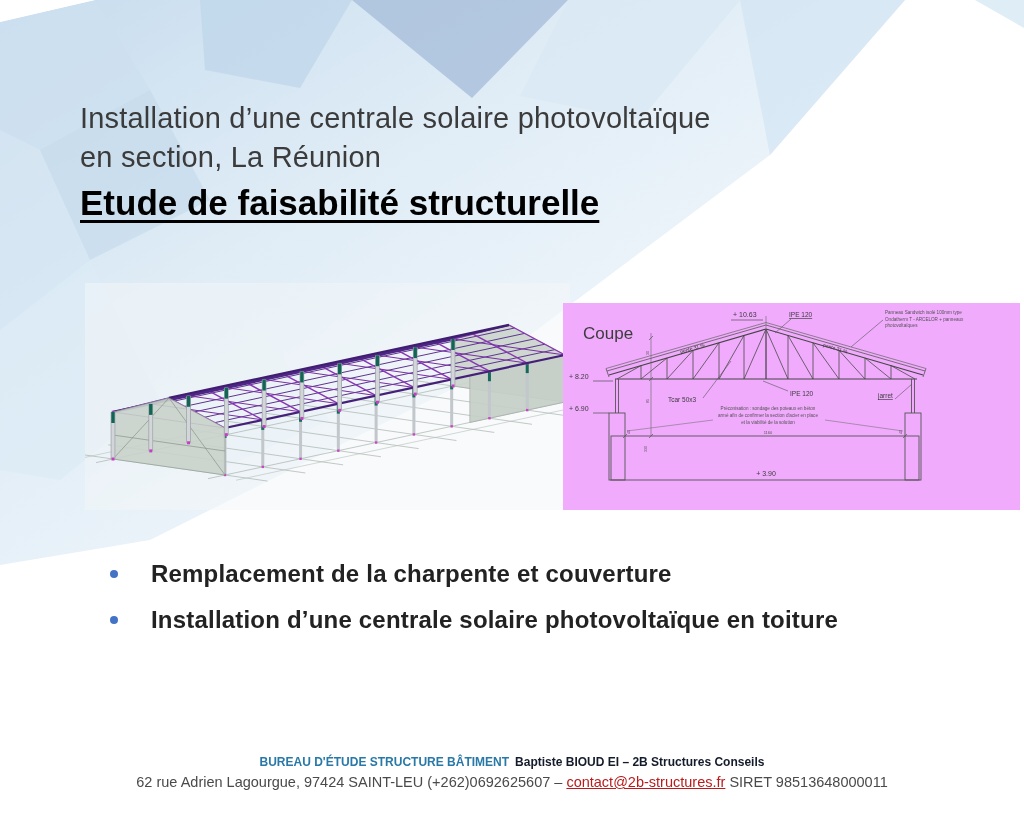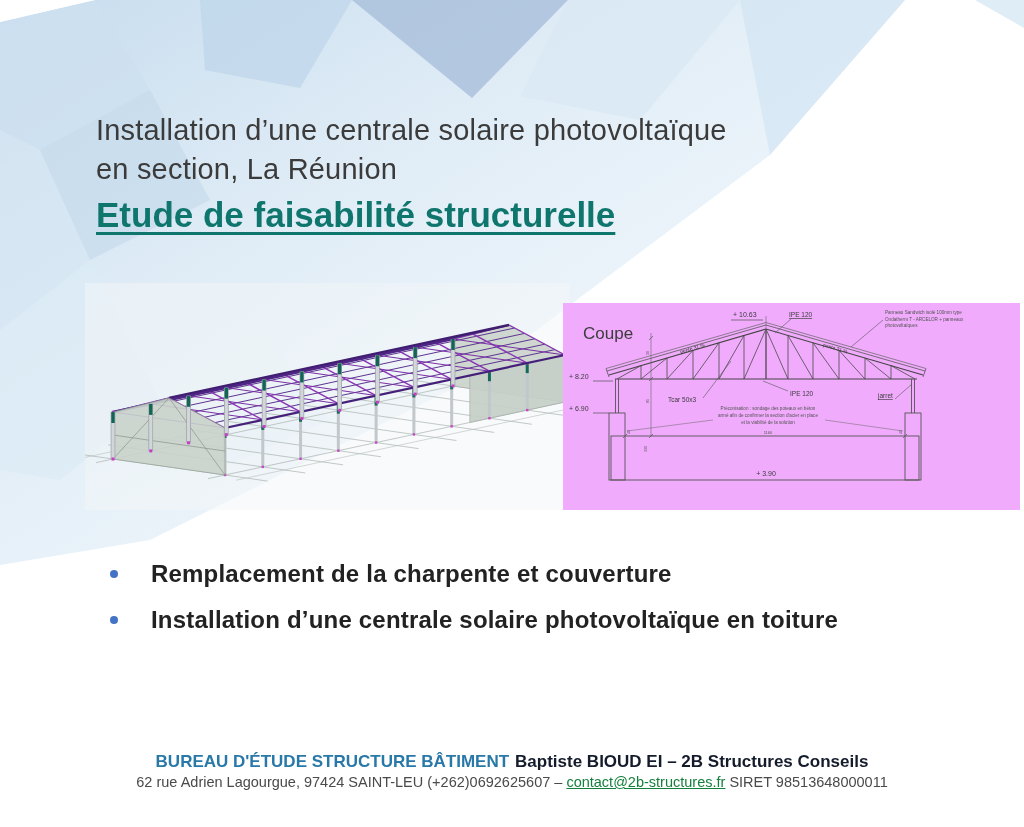--- a/index.html
+++ b/index.html
@@ -2,39 +2,39 @@
 <html><head>
 <meta charset="utf-8">
 <style>
   html,body{margin:0;padding:0;}
   body{width:1024px;height:827px;position:relative;overflow:hidden;background:#ffffff;
        font-family:"Liberation Sans", sans-serif;}
   .abs{position:absolute;}
   
   #bg{left:0;top:0;width:1024px;height:827px;z-index:0;}
   
-  #title-block{left:96px;top:99px;z-index:3;margin-top:12px;}
+  #title-block{left:80px;top:99px;z-index:3;}
   .title-line{font-size:29px;line-height:39px;color:#3b3b3b;letter-spacing:.2px;}
-  .subtitle{font-size:35px;line-height:44px;font-weight:bold;color:#0f766e;margin-top:4px;
+  .subtitle{font-size:35px;line-height:44px;font-weight:bold;color:#000000;margin-top:4px;
             text-decoration:underline;text-decoration-thickness:3px;text-underline-offset:5px;}
   
   #iso-wrap{left:85px;top:283px;width:485px;height:227px;z-index:2;}
   #coupe-wrap{left:563px;top:303px;width:457px;height:207px;z-index:2;background:#f0abfc;}
   svg{display:block;}
   
   #bullets{left:110px;top:551px;z-index:3;}
   .bullet-row{display:flex;align-items:center;height:46px;font-weight:bold;}
   .bullet-dot{width:8px;height:8px;border-radius:50%;background:#4472c4;margin-right:33px;flex:none;}
   .bullet-text{font-size:24px;color:#222222;letter-spacing:.2px;white-space:nowrap;}
   
   #footer{left:0;top:752px;width:1024px;text-align:center;z-index:3;}
-  .footer-l1{font-size:17px;font-weight:bold;color:#141b2b;line-height:20px;}
+  .footer-l1{font-size:12px;font-weight:bold;color:#141b2b;line-height:20px;}
   .footer-org{color:#2878a8;margin-right:6px;}
   .footer-l2{font-size:14.5px;color:#4a4a4a;line-height:20px;}
-  .footer-link{color:#15803d;text-decoration:underline;cursor:pointer;}
+  .footer-link{color:#b91c1c;text-decoration:underline;cursor:pointer;}
   .coupe-text{fill:#3c3c3c;}
   .coupe-small{fill:#555;}
 </style>
 </head>
 <body>
 
 <svg id="bg" class="abs" viewBox="0 0 1024 827" xmlns="http://www.w3.org/2000/svg">
   <defs>
     <linearGradient id="gradA" x1="0" y1="0" x2="0.75" y2="0.75">
       <stop offset="0" stop-color="#c7dcee"></stop>

